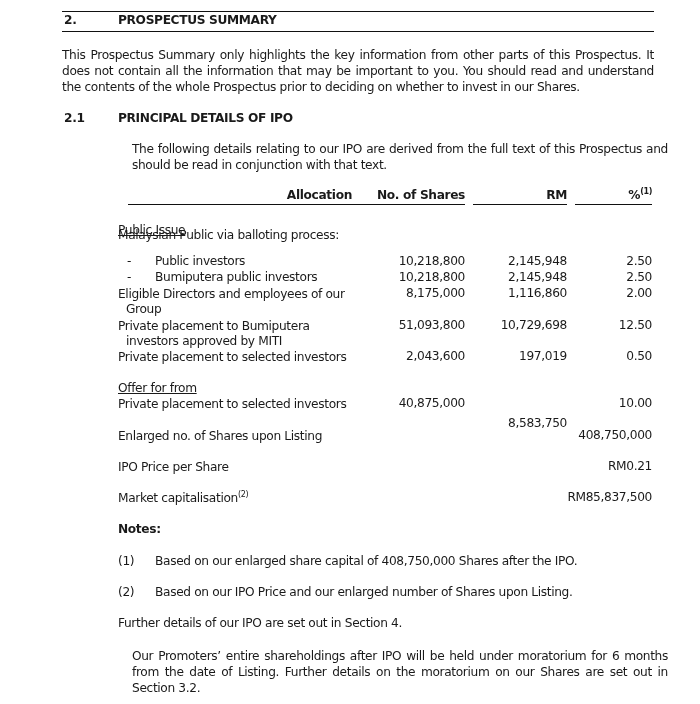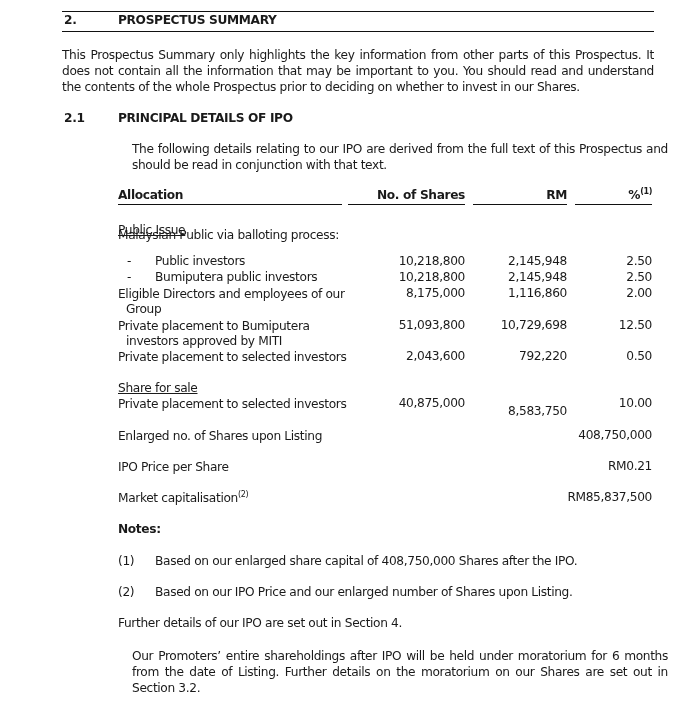--- a/index.html
+++ b/index.html
@@ -32,21 +32,21 @@
 <div class="abs sec-title" style="top:13px;">PROSPECTUS SUMMARY</div>
 <div class="hrule" style="top:31px;"></div>
 
 <div class="abs para" style="top:47px;">This Prospectus Summary only highlights the key information from other parts of this Prospectus. It does not contain all the information that may be important to you. You should read and understand the contents of the whole Prospectus prior to deciding on whether to invest in our Shares.</div>
 
 <div class="abs sec-num" style="top:111px;">2.1</div>
 <div class="abs sec-title" style="top:111px;">PRINCIPAL DETAILS OF IPO</div>
 
 <div class="abs para2" style="top:141px;">The following details relating to our IPO are derived from the full text of this Prospectus and should be read in conjunction with that text.</div>
 
-<div class="abs colhead" style="top:188px; left:118px; width:224px;">Allocation</div>
+<div class="abs colhead" style="top:188px; left:128px; width:224px;text-align:right;">Allocation</div>
 <div class="abs colhead num" style="top:188px; left:348px; width:117px;">No. of Shares</div>
 <div class="abs colhead num" style="top:188px; left:473px; width:94px;">RM</div>
 <div class="abs colhead num" style="top:188px; left:575px; width:77px;"><span>%</span><sup>(1)</sup></div>
 
 <div class="abs row-label u" style="top:222px;">Public Issue</div>
 <div class="abs row-label" style="top:227px;">Malaysian Public via balloting process:</div>
 
 <div>
   <div class="abs" style="top:254px; left:127px;">-</div>
   <div class="abs" style="top:254px; left:155px;">Public investors</div>
@@ -75,29 +75,29 @@
   <div class="abs row-label" style="top:318px;">Private placement to Bumiputera</div>
   <div class="abs" style="top:334px; left:126px;">investors approved by MITI</div>
   <div class="abs num c1" style="top:318px;">51,093,800</div>
   <div class="abs num c2" style="top:318px;">10,729,698</div>
   <div class="abs num c3" style="top:318px;">12.50</div>
 </div>
 
 <div>
   <div class="abs row-label" style="top:349px;">Private placement to selected investors</div>
   <div class="abs num c1" style="top:349px;">2,043,600</div>
-  <div class="abs num c2" style="top:349px;">792,220</div>
+  <div class="abs num c2" style="top:349px;">197,019</div>
   <div class="abs num c3" style="top:349px;">0.50</div>
 </div>
 
-<div class="abs row-label u" style="top:380px;">Share for sale</div>
+<div class="abs row-label u" style="top:380px;">Offer for from</div>
 <div>
   <div class="abs row-label" style="top:396px;">Private placement to selected investors</div>
   <div class="abs num c1" style="top:396px;">40,875,000</div>
-  <div class="abs num c2" style="top:404px;">8,583,750</div>
+  <div class="abs num c2" style="top:416px;">8,583,750</div>
   <div class="abs num c3" style="top:396px;">10.00</div>
 </div>
 
 <div class="abs row-label" style="top:428px;">Enlarged no. of Shares upon Listing</div>
 <div class="abs num" style="top:428px; left:500px; width:152px;">408,750,000</div>
 
 <div class="abs row-label" style="top:459px;">IPO Price per Share</div>
 <div class="abs num" style="top:459px; left:500px; width:152px;">RM0.21</div>
 
 <div class="abs row-label" style="top:490px;"><span>Market capitalisation</span><sup>(2)</sup></div>

